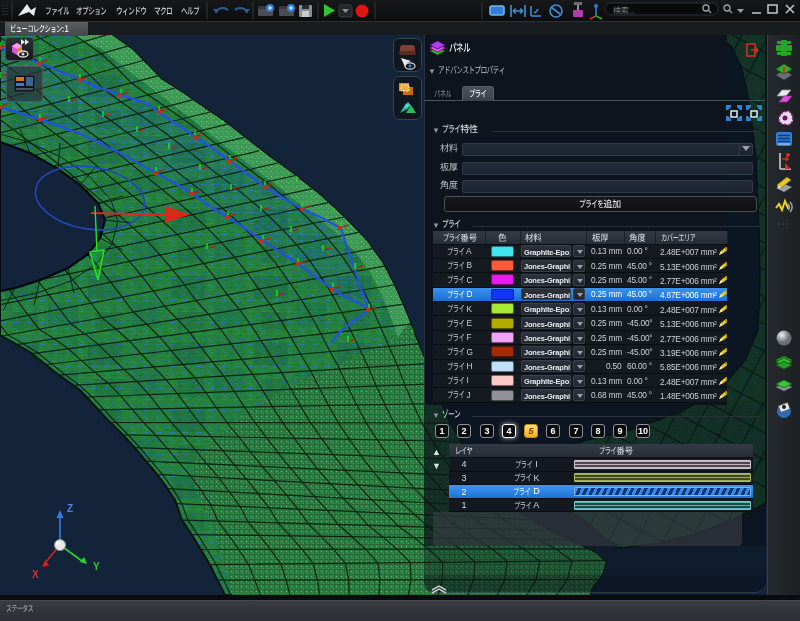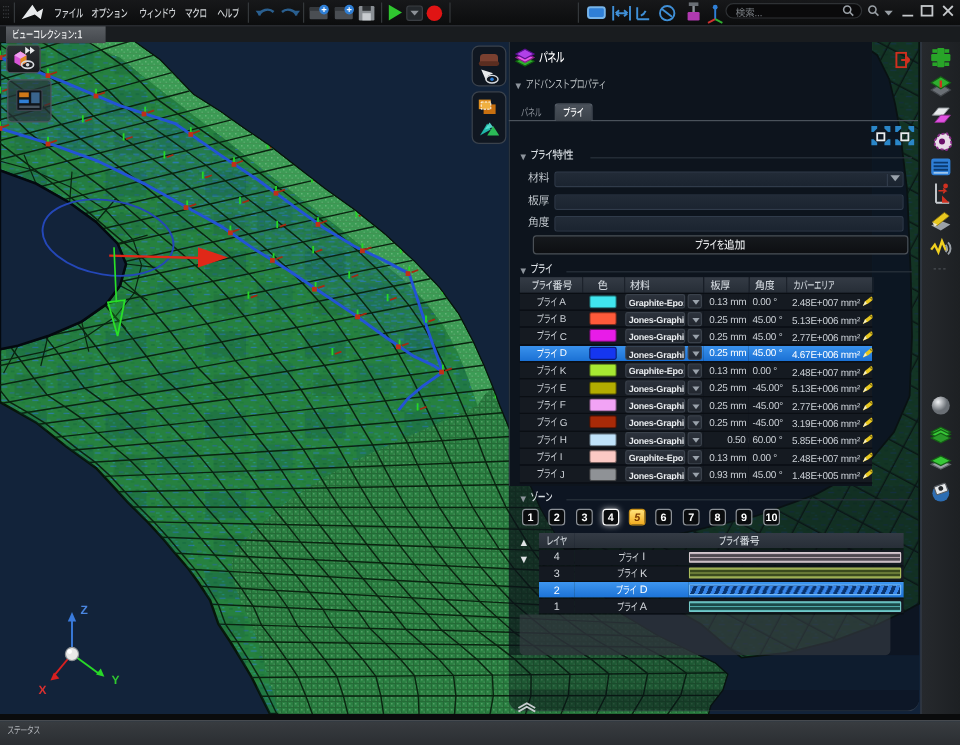--- a/index.html
+++ b/index.html
@@ -902,21 +902,21 @@
                   <use href="#r_cid01557" transform="translate(1280 0) scale(0.7 1)"></use>
                 </g>
               </svg> J</td>
             <td>
               <div class="sw" style="background:#8f9296"></div>
             </td>
             <td>
               <div class="mat">Jones-Graphi</div>
               <div class="mdd"></div>
             </td>
-            <td style="padding-left:5px">0.93 mm</td>
+            <td style="padding-left:5px">0.68 mm</td>
             <td style="padding-left:3px">45.00 °</td>
             <td style="padding-left:5px">1.48E+005 mm²<svg width="12" height="12" style="vertical-align:-2px">
                 <path d="M2 10l2-4 5-4 2.5 2-5 4-4.5 2z" fill="#e8c820"></path>
                 <path d="M2 10l2-4 1.5 2z" fill="#f5ecc8"></path>
                 <path d="M8 3l2.5 2" stroke="#8a7410"></path>
               </svg></td>
           </tr>
         </tbody>
       </table>
  <div class="tri" style="left:8px;top:376px">▼</div>

